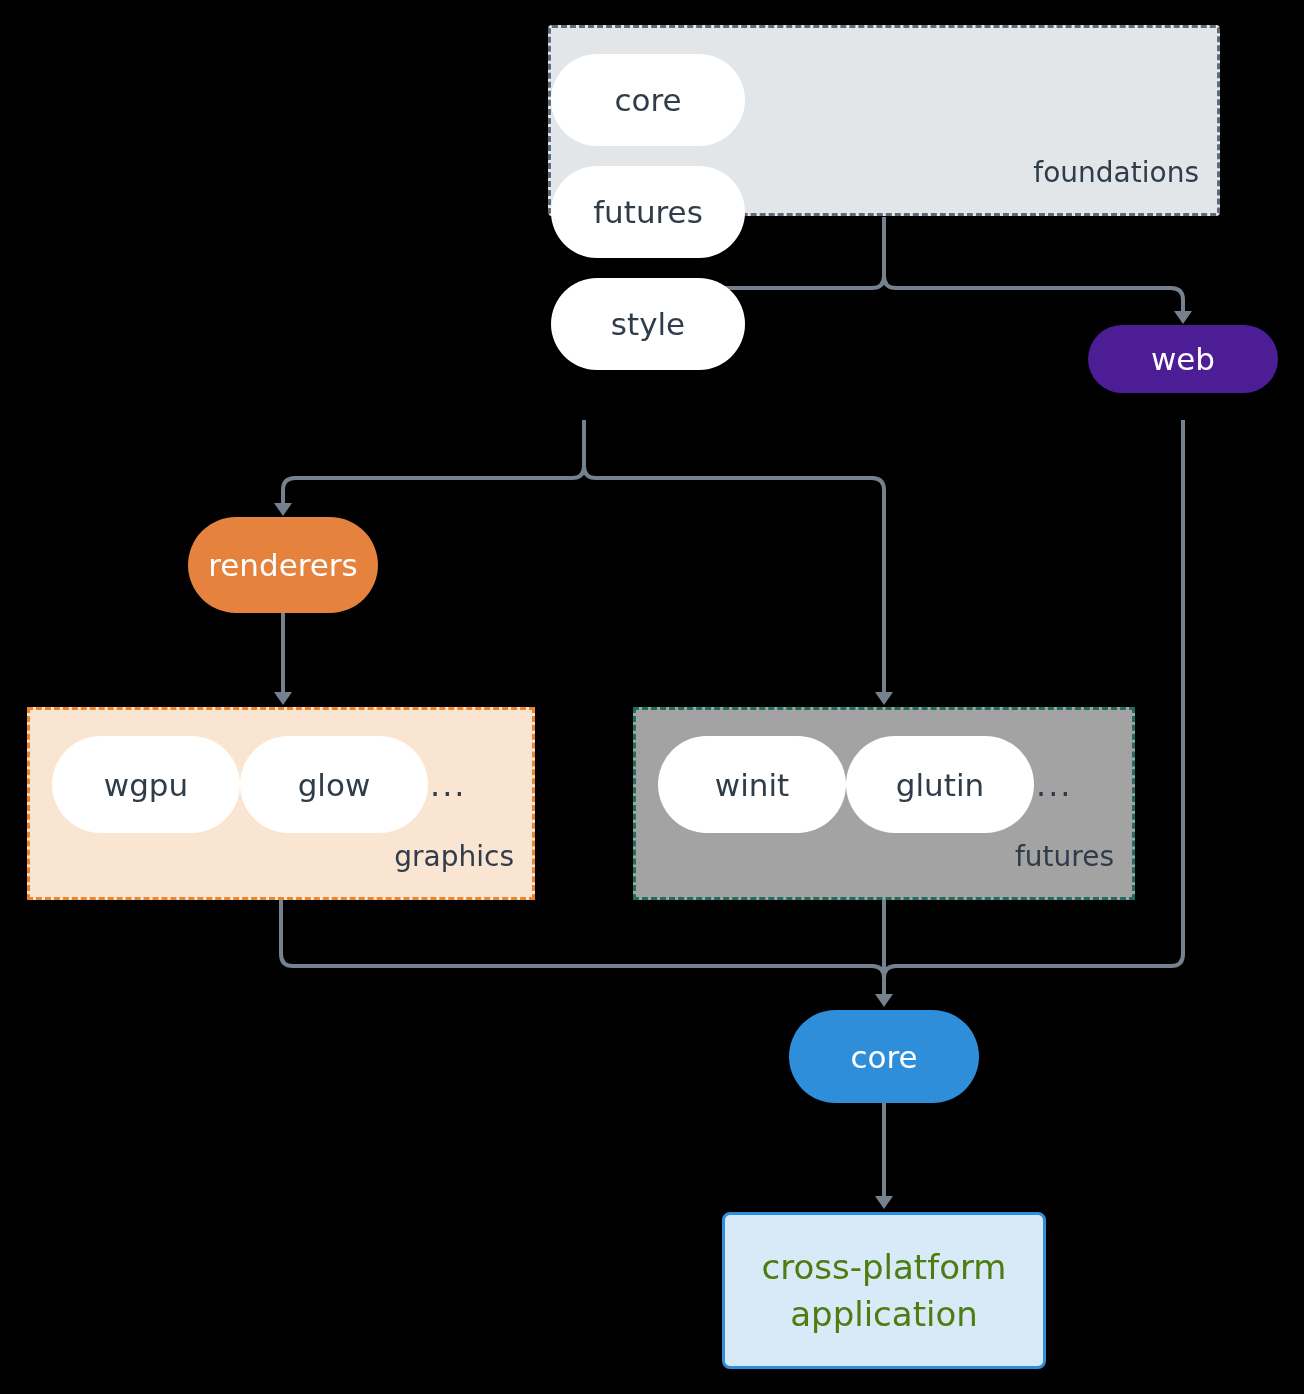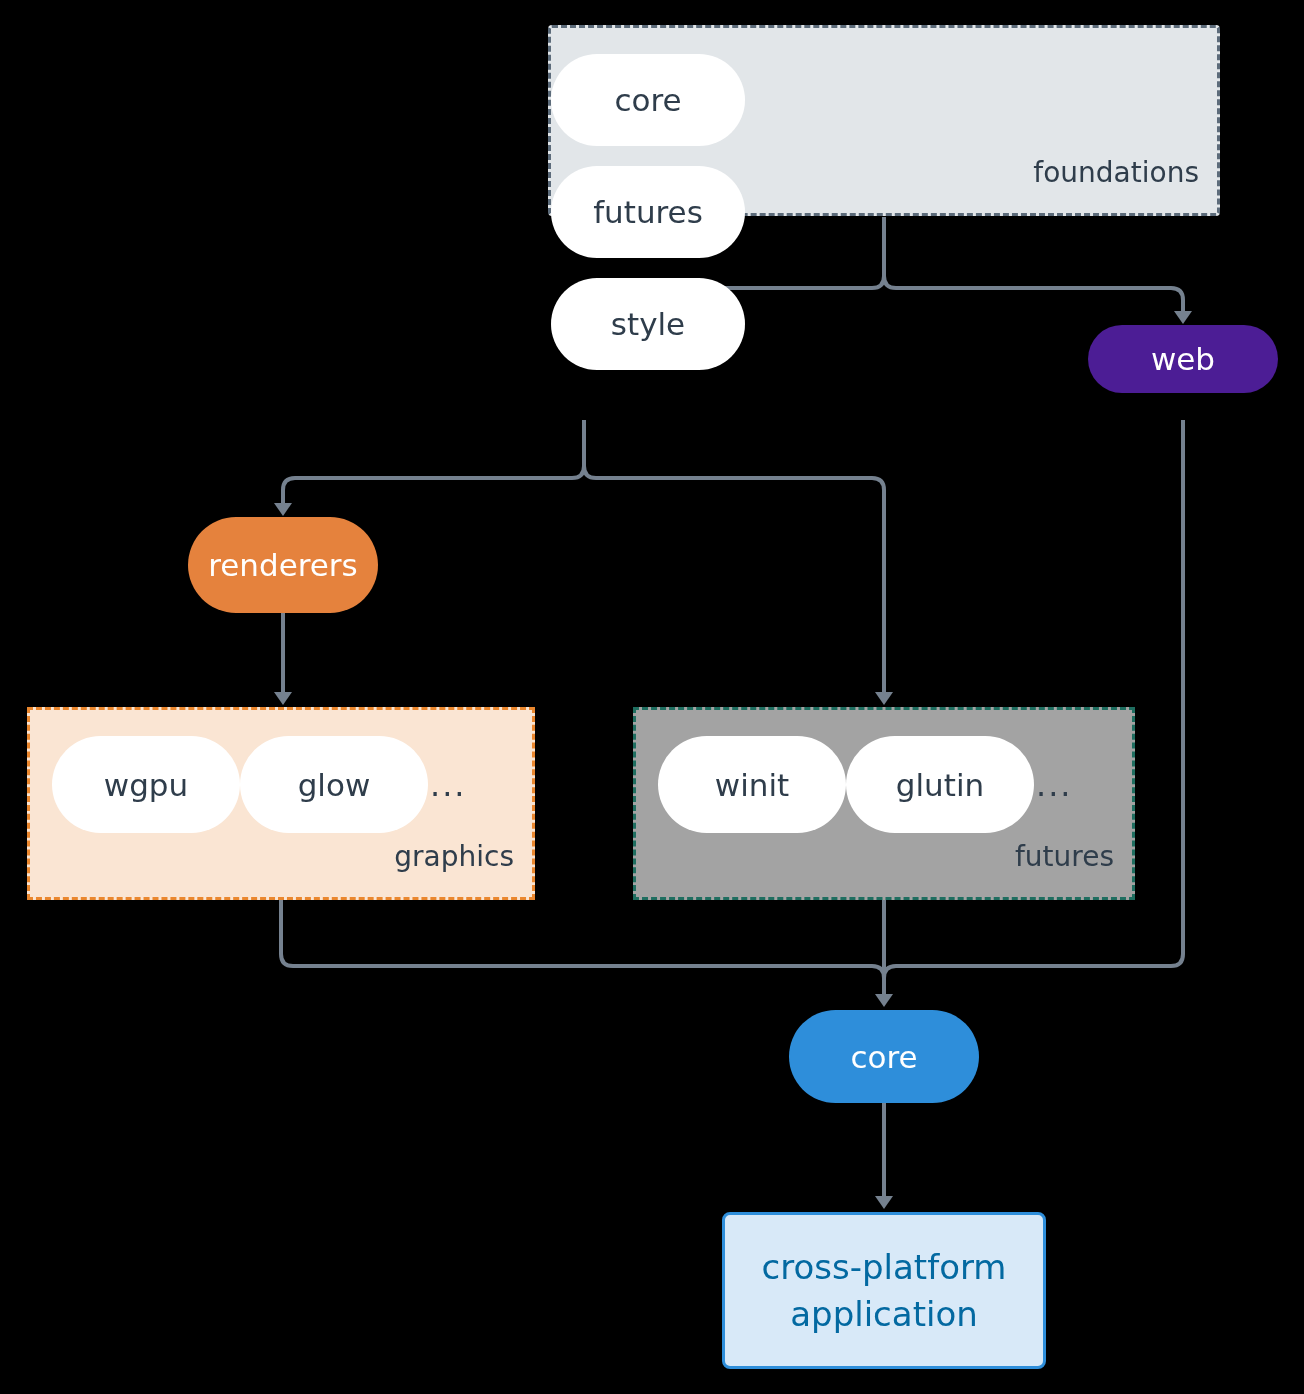--- a/index.html
+++ b/index.html
@@ -112,21 +112,21 @@
     width: 324px; height: 157px;
     background: #d8e9f8;
     border: 3px solid #2e8eda;
     border-radius: 8px;
     display: flex;
     flex-direction: column;
     align-items: center;
     justify-content: center;
     font-size: 34px;
     line-height: 47px;
-    color: #0369a1;
+    color: #4d7c0f;
   }
 </style>
 </head>
 <body>
 
 <div class="canvas">
 
   <svg class="arrows" viewBox="0 0 1304 1394">
 
     <path class="edge" d="M884 217 V276 Q884 288 872 288 H596 Q584 288 584 300 V311"></path>

